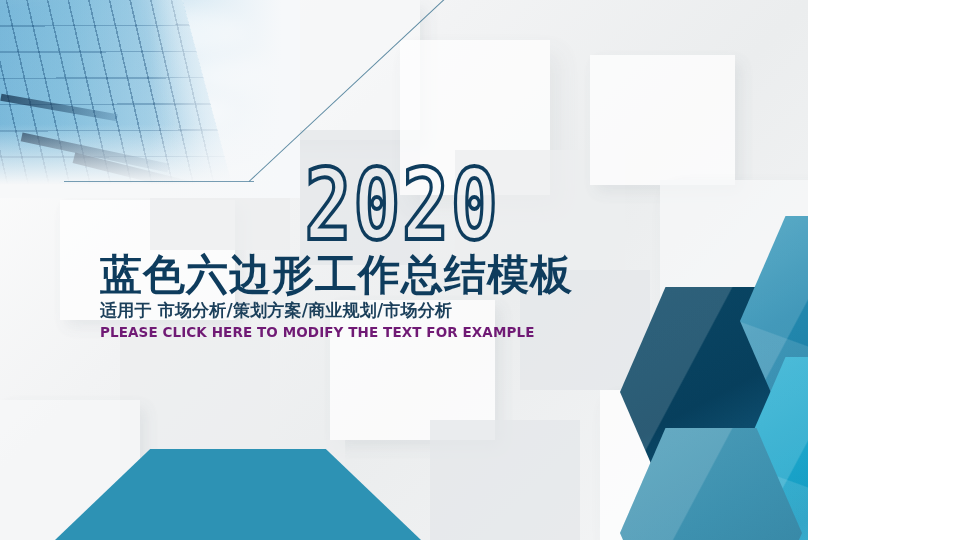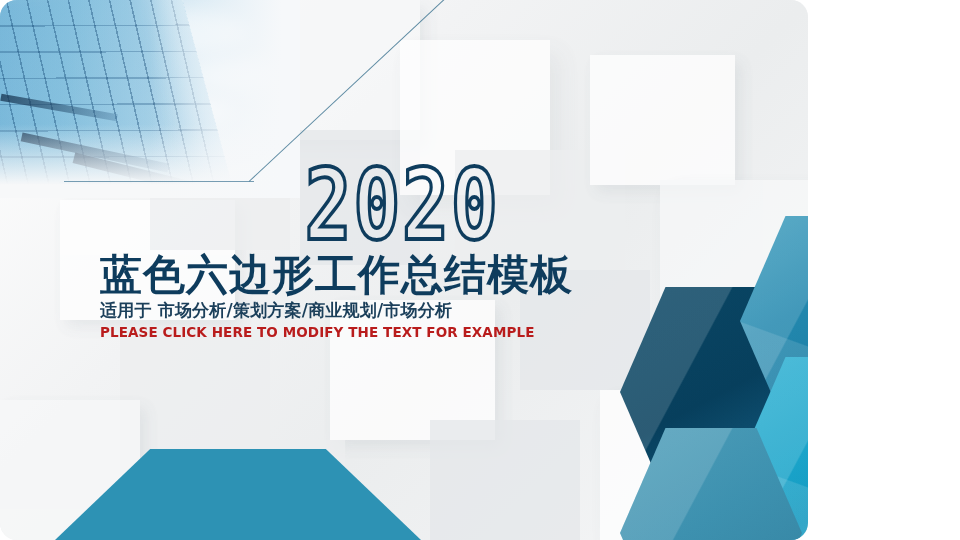--- a/index.html
+++ b/index.html
@@ -7,21 +7,20 @@
     padding: 0;
     background: #ffffff;
   }
   #slide {
     position: relative;
     width: 808px;
     height: 540px;
     overflow: hidden;
     background: #f4f5f6;
     font-family: "Liberation Sans", sans-serif;
-    border-radius: 17px;
   }
 
   
   .bg-base {
     position: absolute;
     inset: 0;
     background:
       linear-gradient(135deg, #ffffff 0%, #f2f3f4 35%, #ebedee 60%, #f6f7f8 100%);
   }
 
@@ -172,21 +171,21 @@
     color: #1b3f5a;
     margin: 0 0 5px 0;
     white-space: nowrap;
   }
   .en-body {
     font-family: "DejaVu Sans", sans-serif;
     font-size: 13.5px;
     line-height: 1.18;
     font-weight: 700;
     letter-spacing: .1px;
-    color: #b91c1c;
+    color: #701a75;
     margin: 0;
     white-space: nowrap;
   }
 </style>
 </head>
 <body>
 
 <div id="slide">
 
   <div class="bg-base"></div>

